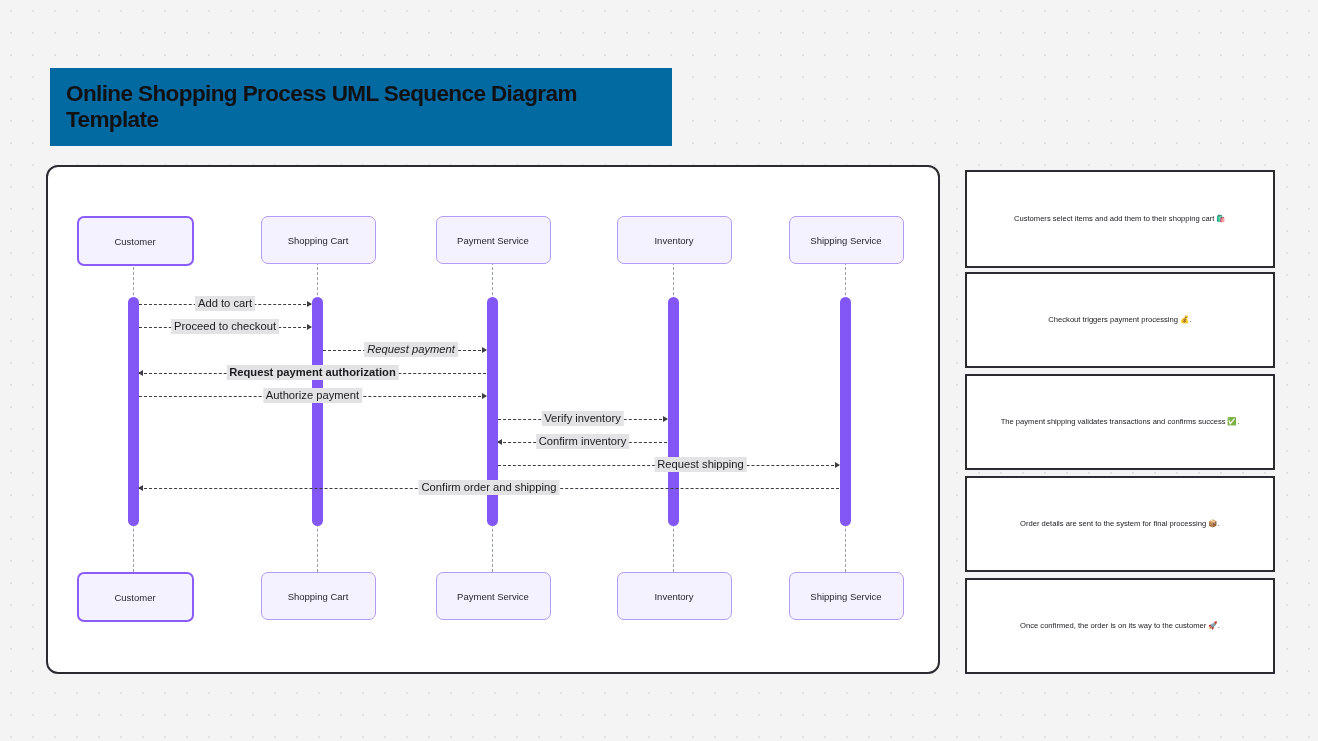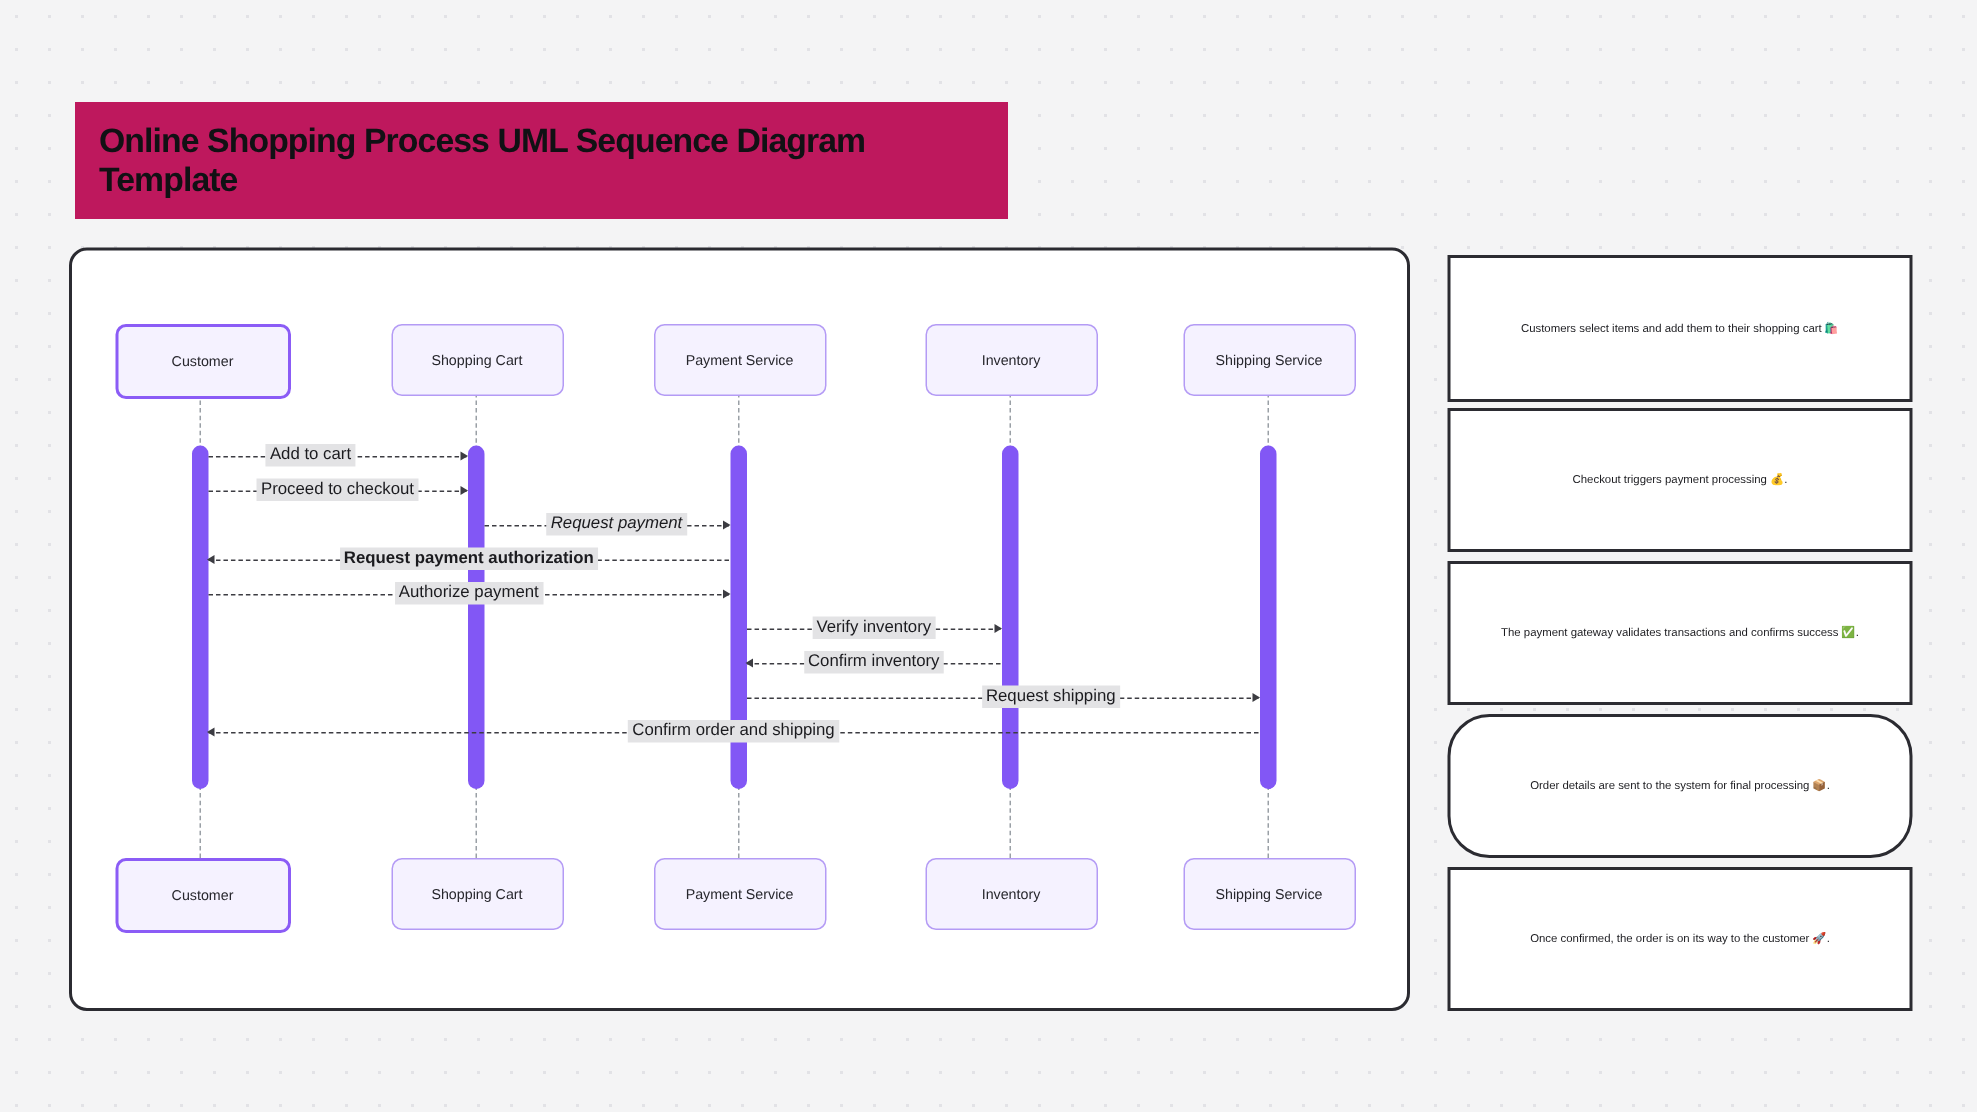--- a/index.html
+++ b/index.html
@@ -12,21 +12,21 @@
   #dots{
     position:absolute;inset:0;
     background-image:radial-gradient(#e2e2e6 1px, transparent 1px);
     background-size:22px 22px;
     pointer-events:none;
   }
 
   
   #title-banner{
     position:absolute;left:50px;top:68px;width:622px;height:78px;
-    background:#be185d;
+    background:#0369a1;
     display:flex;align-items:center;
   }
   #title-text{
     font-size:22.5px;font-weight:bold;color:#111114;
     letter-spacing:-0.6px;padding-left:16px;
     font-family:"Liberation Sans", sans-serif;
   }
 
   
   #canvas{
@@ -140,21 +140,21 @@
       <div class="actbar" style="left: 791.5px; top: 130px; height: 229px;"></div>
       <div class="pbox" style="left: 740.5px; top: 49px; width: 113px; height: 46px;">
         <span>Shipping Service</span>
       </div>
       <div class="pbox" style="left: 740.5px; top: 405px; width: 113px; height: 46px;">
         <span>Shipping Service</span>
       </div>
       <div class="msg right" style="left: 91px; width: 172px; top: 137px;">
         <div class="line"></div>
         <div class="head"></div>
-        <div class="lbl" style="left: 68px;">Add to cart</div>
+        <div class="lbl" style="left: 86px;">Add to cart</div>
       </div>
       <div class="msg right" style="left: 91px; width: 172px; top: 160px;">
         <div class="line"></div>
         <div class="head"></div>
         <div class="lbl" style="left: 86px;">Proceed to checkout</div>
       </div>
       <div class="msg right" style="left: 275px; width: 163px; top: 183px;">
         <div class="line"></div>
         <div class="head"></div>
         <div class="lbl" style="left: 88px; font-style: italic;">Request payment</div>
@@ -193,21 +193,21 @@
 </div>
 
 <div id="notes-column">
     <div class="note" style="top: 170px; height: 94px;">
       <div class="note-text">Customers select items and add them to their shopping cart 🛍️</div>
     </div>
     <div class="note" style="top: 272px; height: 92px;">
       <div class="note-text">Checkout triggers payment processing 💰.</div>
     </div>
     <div class="note" style="top: 374px; height: 92px;">
-      <div class="note-text">The payment gateway validates transactions and confirms success ✅.</div>
-    </div>
-    <div class="note" style="top: 476px; height: 92px; border-radius: 28px;">
+      <div class="note-text">The payment shipping validates transactions and confirms success ✅.</div>
+    </div>
+    <div class="note" style="top: 476px; height: 92px;">
       <div class="note-text">Order details are sent to the system for final processing 📦.</div>
     </div>
     <div class="note" style="top: 578px; height: 92px;">
       <div class="note-text">Once confirmed, the order is on its way to the customer 🚀.</div>
     </div>
   </div>
 
 </body></html>

